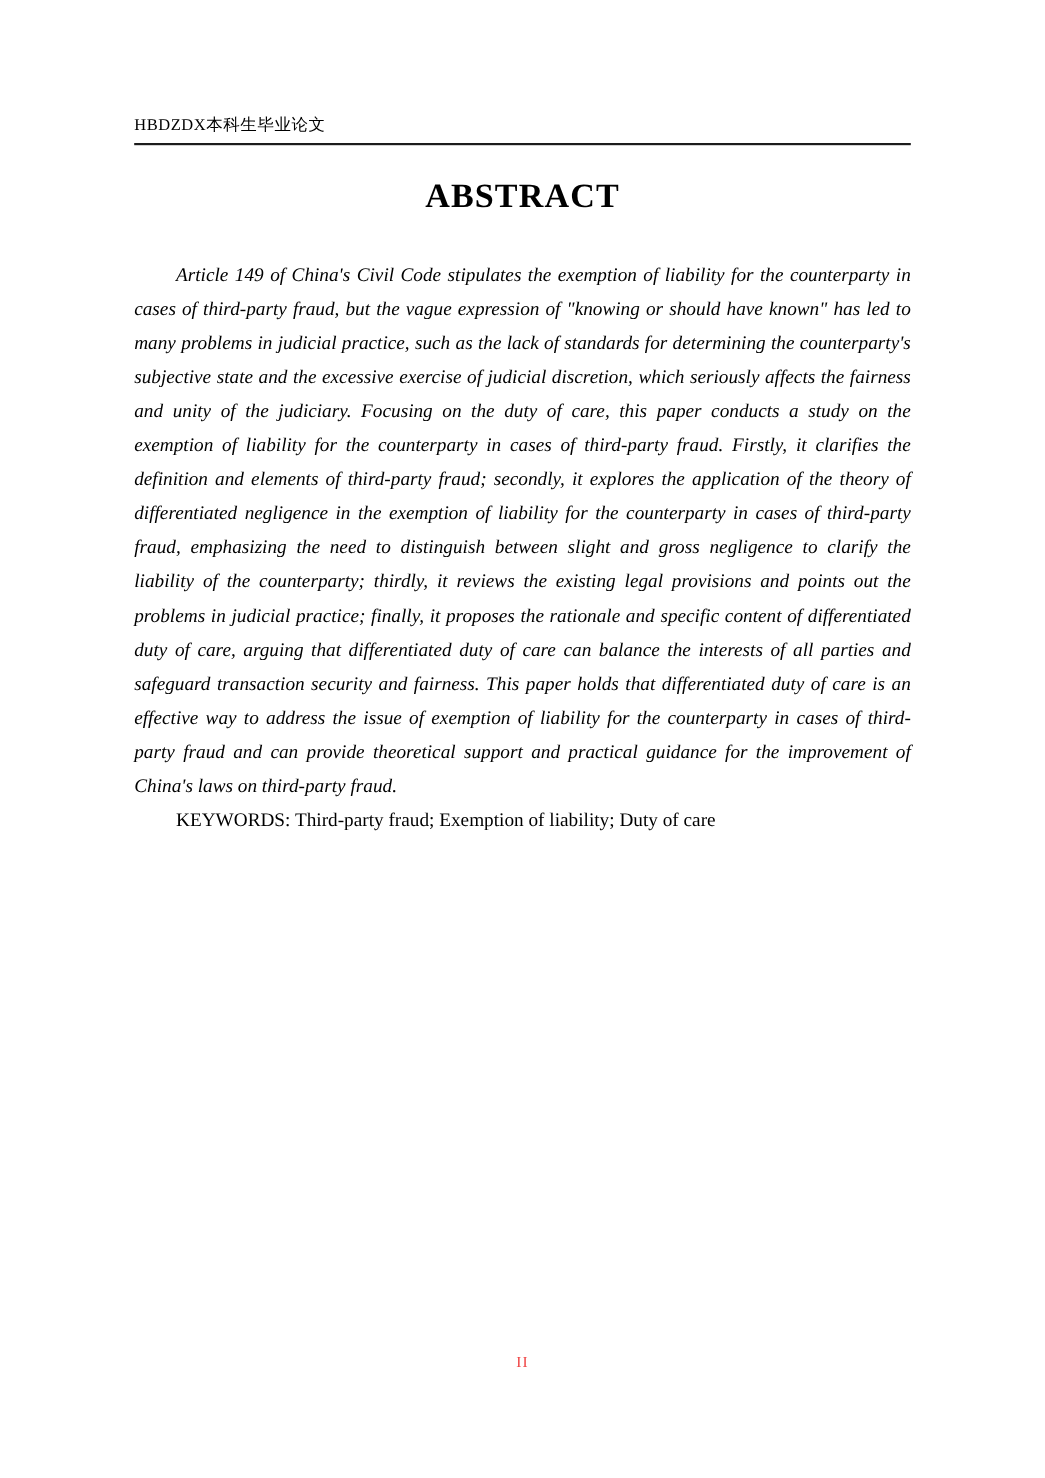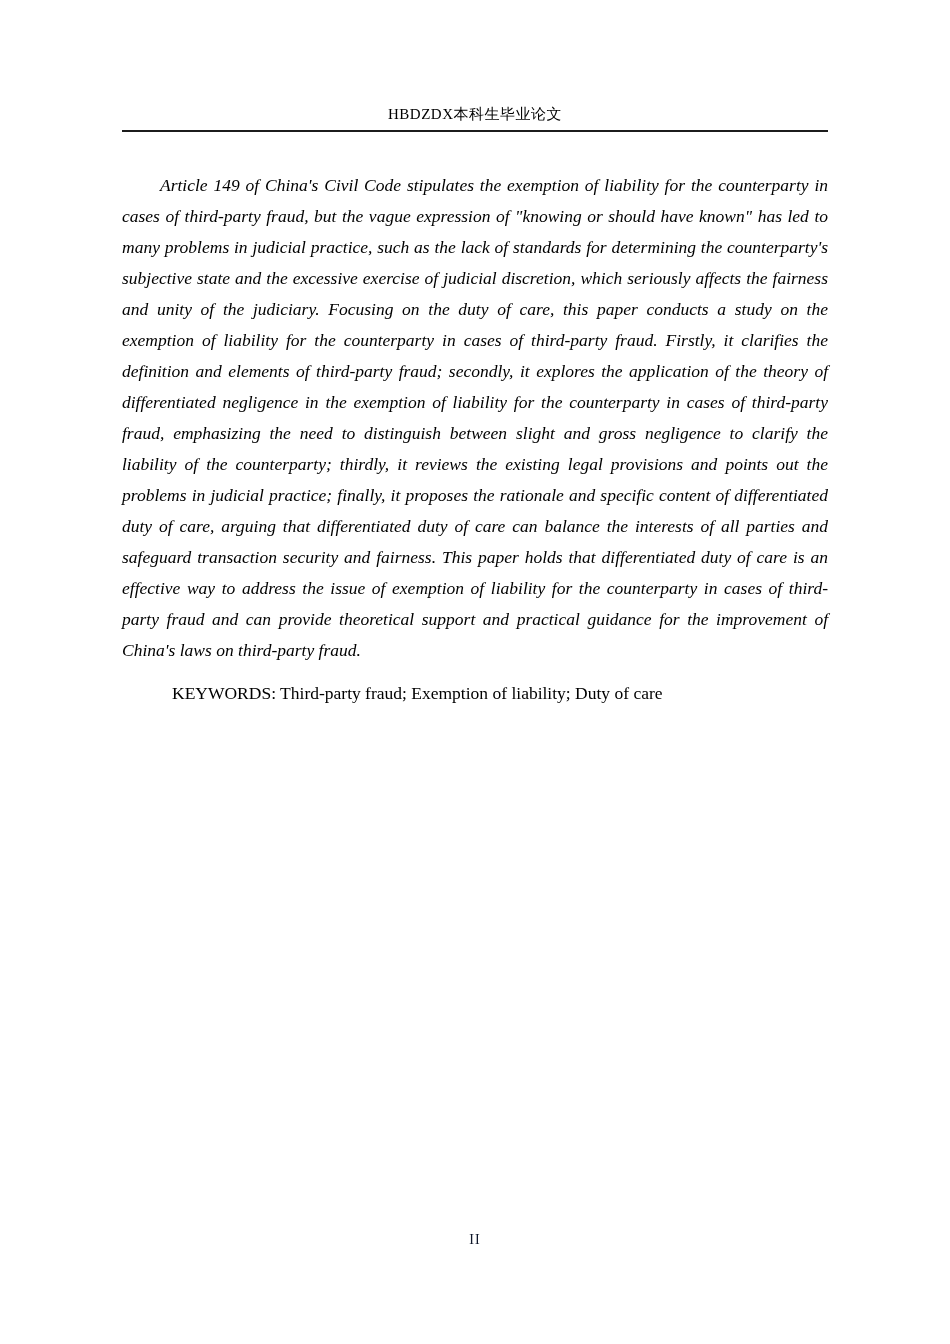--- a/index.html
+++ b/index.html
@@ -19,21 +19,21 @@
     overflow: hidden;
   }
   .content {
     position: absolute;
     left: 122px;
     right: 122px;
     top: 0;
   }
   .header {
     margin-top: 104px;
-    text-align: center;
+    text-align: left;
     font-size: 15px;
     line-height: 20px;
     padding-bottom: 6px;
     border-bottom: 2px solid #1c1c1c;
     letter-spacing: 0.5px;
   }
   .title {
     margin: 28px 0 0 0;
     text-align: center;
     font-size: 31px;
@@ -43,43 +43,44 @@
   }
   .body-paragraph {
     margin: 38px 0 0 0;
     font-size: 17.5px;
     line-height: 31px;
     text-align: justify;
     text-indent: 38px;
     font-style: italic;
   }
   .keywords-line {
-    margin: 12px;
+    margin: 0;
     font-size: 17.5px;
     line-height: 31px;
     text-indent: 38px;
   }
   .footer {
     position: absolute;
     left: 0;
     right: 0;
     bottom: 96px;
     text-align: center;
     font-size: 14px;
     letter-spacing: 1px;
-    color: #0f172a;
+    color: #ef4444;
   }
 </style>
 </head>
 <body>
 
 <div class="page">
   <div class="content">
     <div class="header">
       <span>HBDZDX本科生毕业论文</span>
     </div>
+    <h1 class="title">ABSTRACT</h1>
     <p class="body-paragraph">Article 149 of China's Civil Code stipulates the exemption of liability for the counterparty in cases of third-party fraud, but the vague expression of "knowing or should have known" has led to many problems in judicial practice, such as the lack of standards for determining the counterparty's subjective state and the excessive exercise of judicial discretion, which seriously affects the fairness and unity of the judiciary. Focusing on the duty of care, this paper conducts a study on the exemption of liability for the counterparty in cases of third-party fraud. Firstly, it clarifies the definition and elements of third-party fraud; secondly, it explores the application of the theory of differentiated negligence in the exemption of liability for the counterparty in cases of third-party fraud, emphasizing the need to distinguish between slight and gross negligence to clarify the liability of the counterparty; thirdly, it reviews the existing legal provisions and points out the problems in judicial practice; finally, it proposes the rationale and specific content of differentiated duty of care, arguing that differentiated duty of care can balance the interests of all parties and safeguard transaction security and fairness. This paper holds that differentiated duty of care is an effective way to address the issue of exemption of liability for the counterparty in cases of third-party fraud and can provide theoretical support and practical guidance for the improvement of China's laws on third-party fraud.</p>
     <p class="keywords-line">KEYWORDS: Third-party fraud; Exemption of liability; Duty of care</p>
   </div>
   <div class="footer">
     <span>II</span>
   </div>
 </div>
 
 </body></html>

